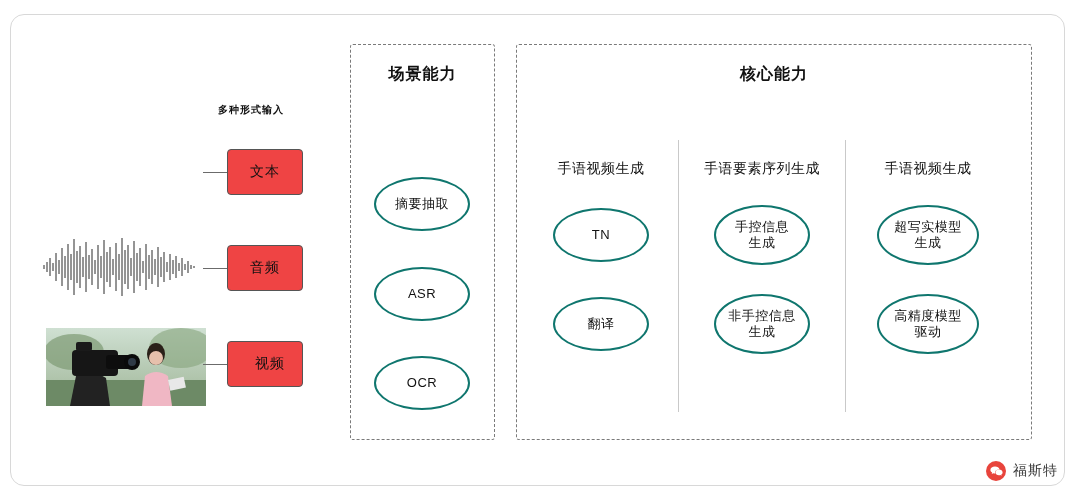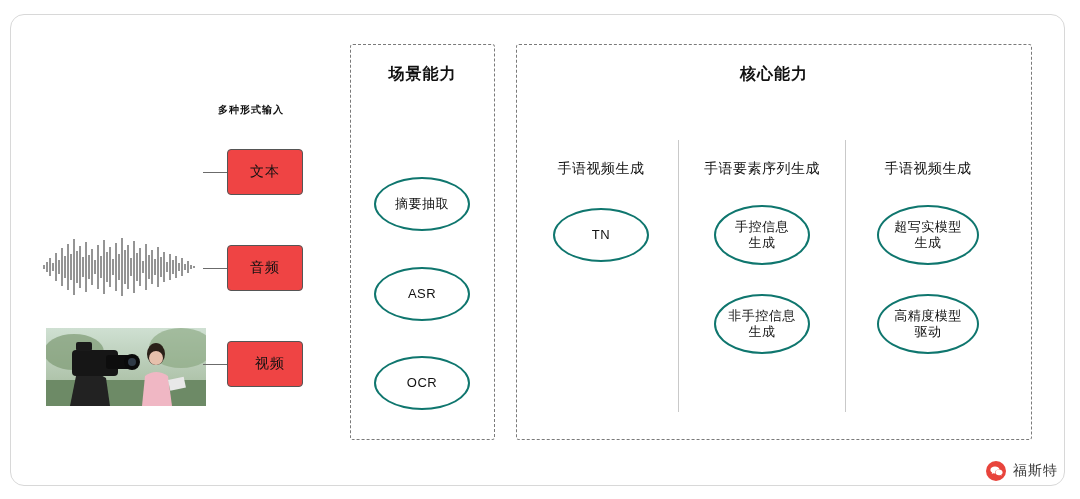--- a/index.html
+++ b/index.html
@@ -321,20 +321,21 @@
   <div class="box-title core-title">核心能力</div>
 
   <div class="divider div1"></div>
   <div class="divider div2"></div>
 
   <div class="col-title col1-title">手语视频生成</div>
   <div class="col-title col2-title">手语要素序列生成</div>
   <div class="col-title col3-title">手语视频生成</div>
 
   <div class="ellipse e-col1 e-c1a">TN</div>
+  <div class="ellipse e-col1 e-c1b">翻译</div>
 
   <div class="ellipse e-col2 e-c2a">手控信息<br>生成</div>
   <div class="ellipse e-col2 e-c2b">非手控信息<br>生成</div>
 
   <div class="ellipse e-col3 e-c3a">超写实模型<br>生成</div>
   <div class="ellipse e-col3 e-c3b">高精度模型<br>驱动</div>
 
   <div class="watermark">
     <span class="wm-logo">
       <svg width="13" height="11" viewBox="0 0 13 11" xmlns="http://www.w3.org/2000/svg">

